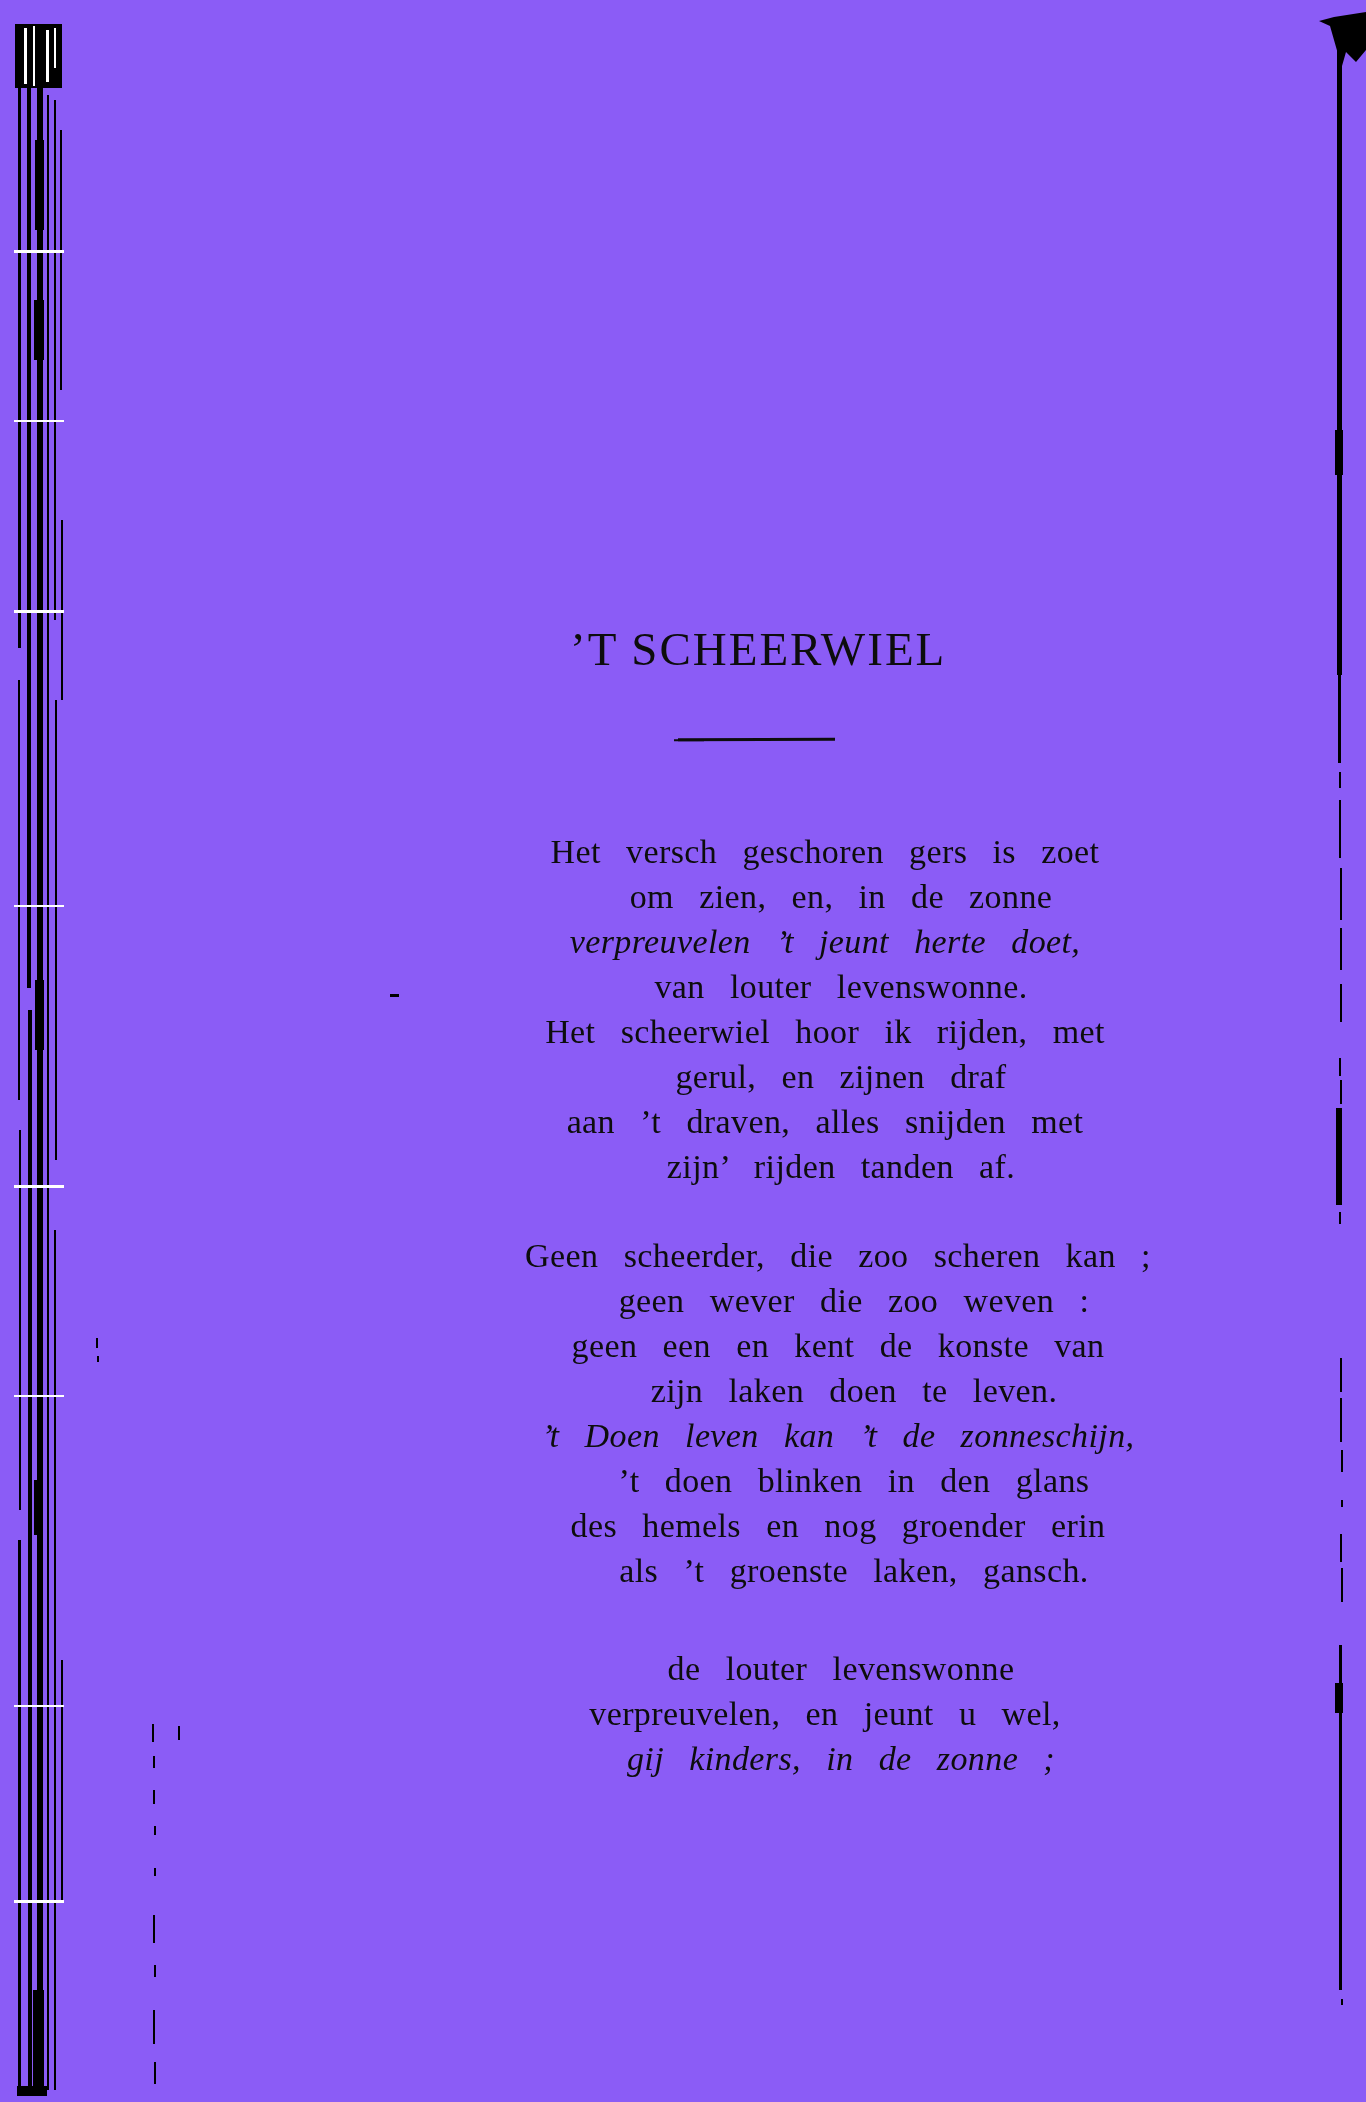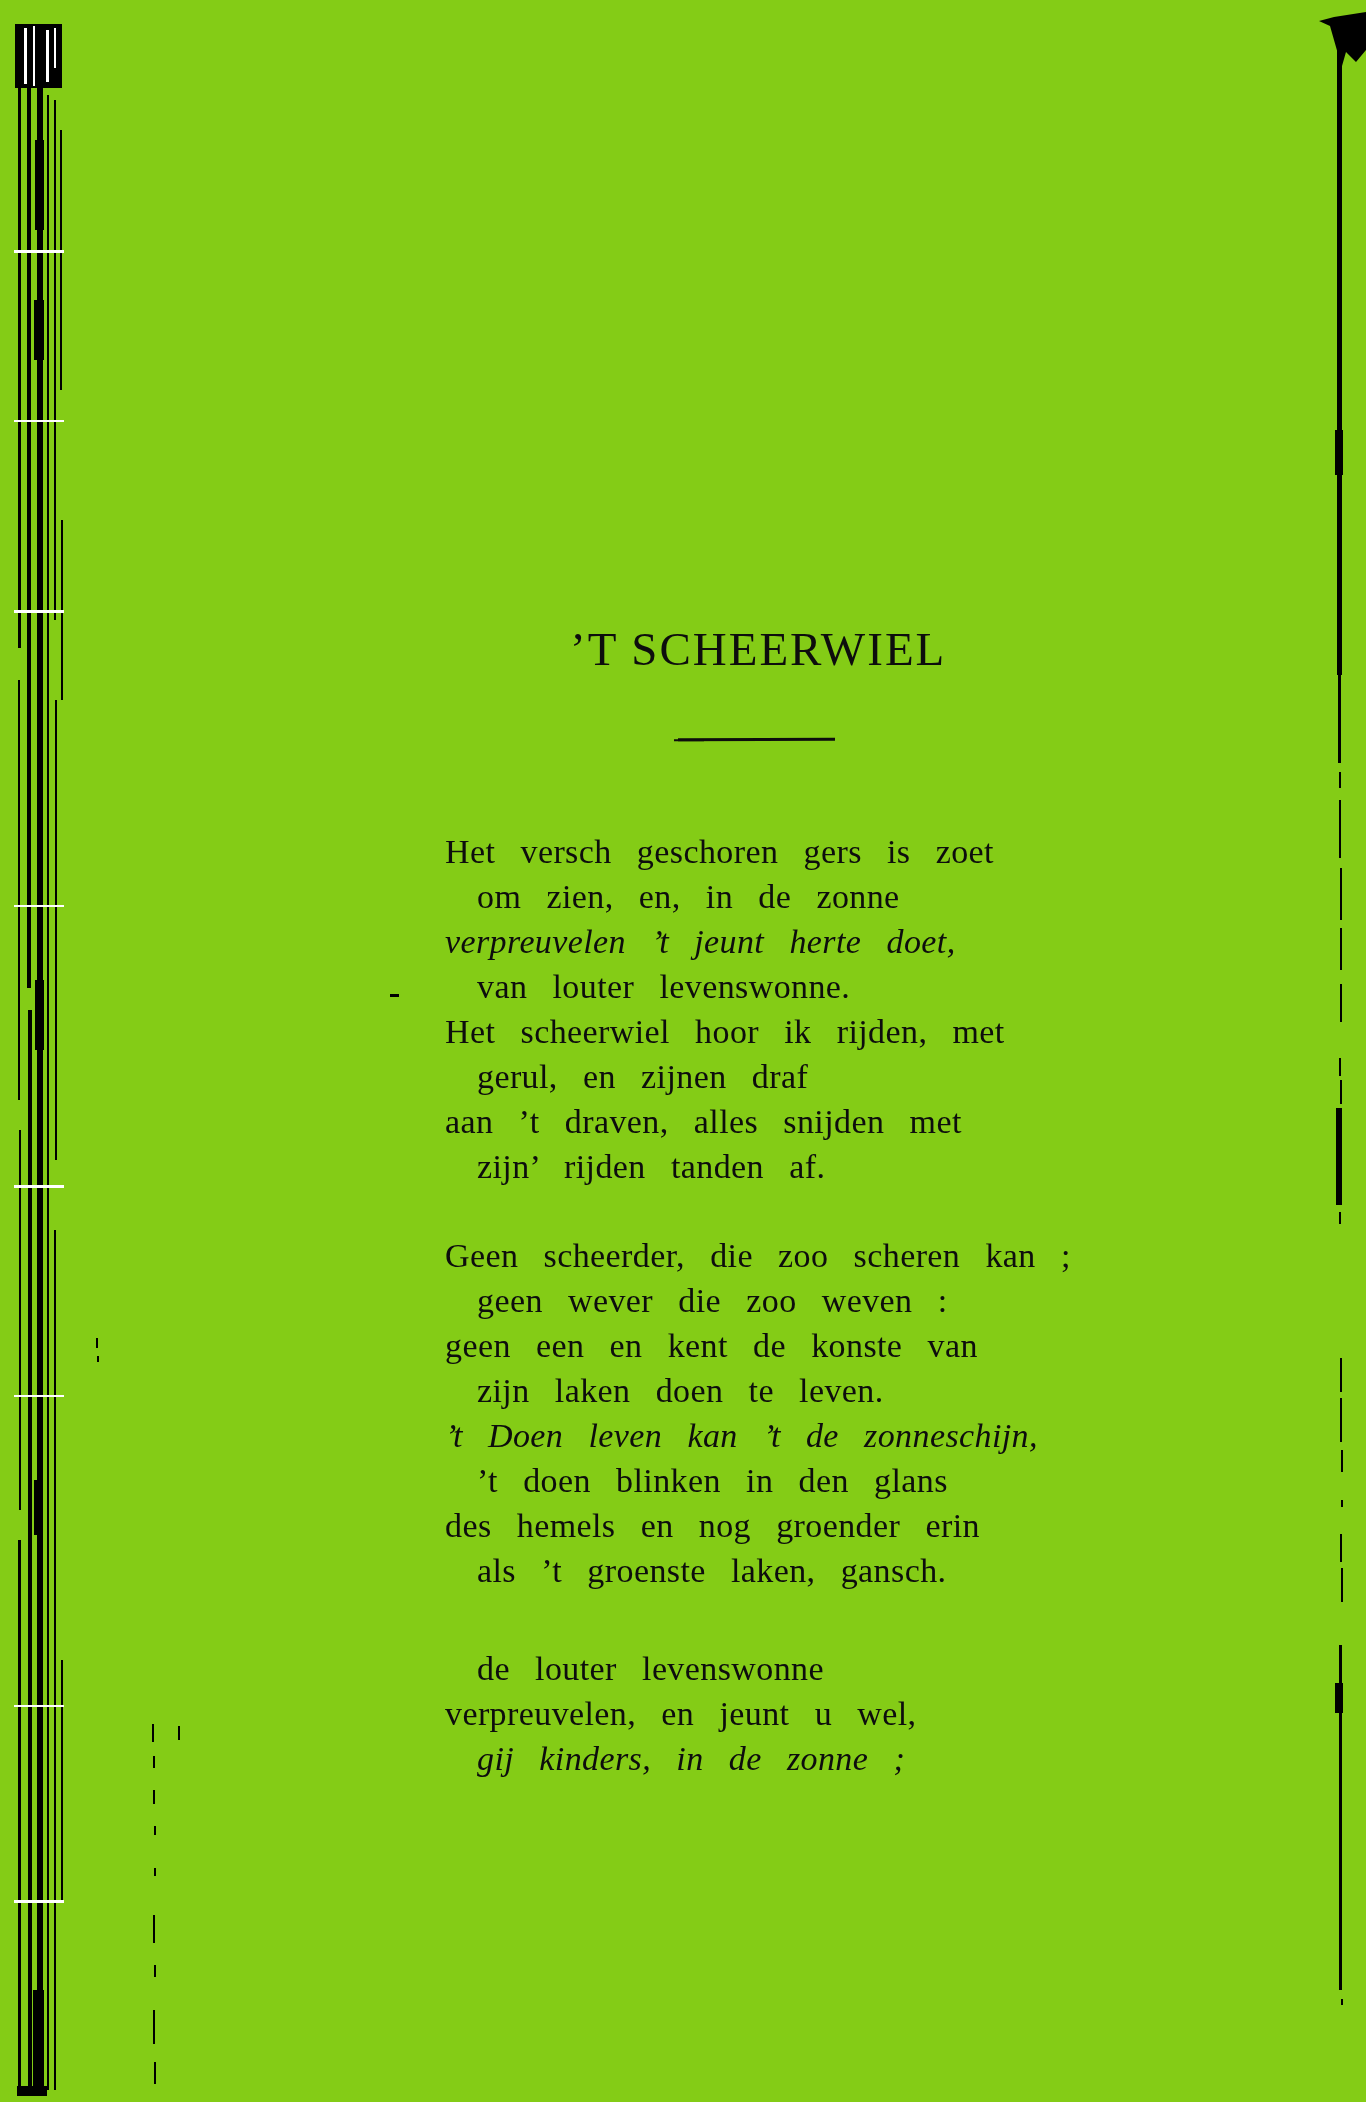--- a/index.html
+++ b/index.html
@@ -1,23 +1,24 @@
 <!DOCTYPE html>
 <html><head>
 <meta charset="utf-8">
 <style>
   html, body { margin: 0; padding: 0; background: #e8e8e8; }
   .page {
     position: relative;
     width: 1366px;
     height: 2102px;
-    background: #84cc16;
+    background: #8b5cf6;
     overflow: hidden;
     font-family: "Liberation Serif", "DejaVu Serif", serif;
     color: #0d0d0d;
+    text-align: center;
   }
   .artifacts {
     position: absolute;
     left: 0; top: 0;
     width: 1366px; height: 2102px;
     pointer-events: none;
   }
   .poem-title {
     position: absolute;
     left: 570px;
@@ -47,21 +48,21 @@
     position: absolute;
     left: 445px;
     width: 760px;
     font-size: 34px;
     line-height: 45px;
     letter-spacing: 0.4px;
     word-spacing: 0.48em;
     white-space: nowrap;
   }
   .stanza-a { top: 820px; margin-top: 9px; }
-  .stanza-b { top: 1233px; }
+  .stanza-b { top: 1233px; margin-left: 13px; }
   .stanza-c { top: 1646px; }
   .poem-line.indent { padding-left: 32px; }
   .poem-line.italic { font-style: italic; }
 </style>
 </head>
 <body>
 
 <div class="page">
 
   <svg class="artifacts" width="1366" height="2102" viewBox="0 0 1366 2102" aria-hidden="true">

